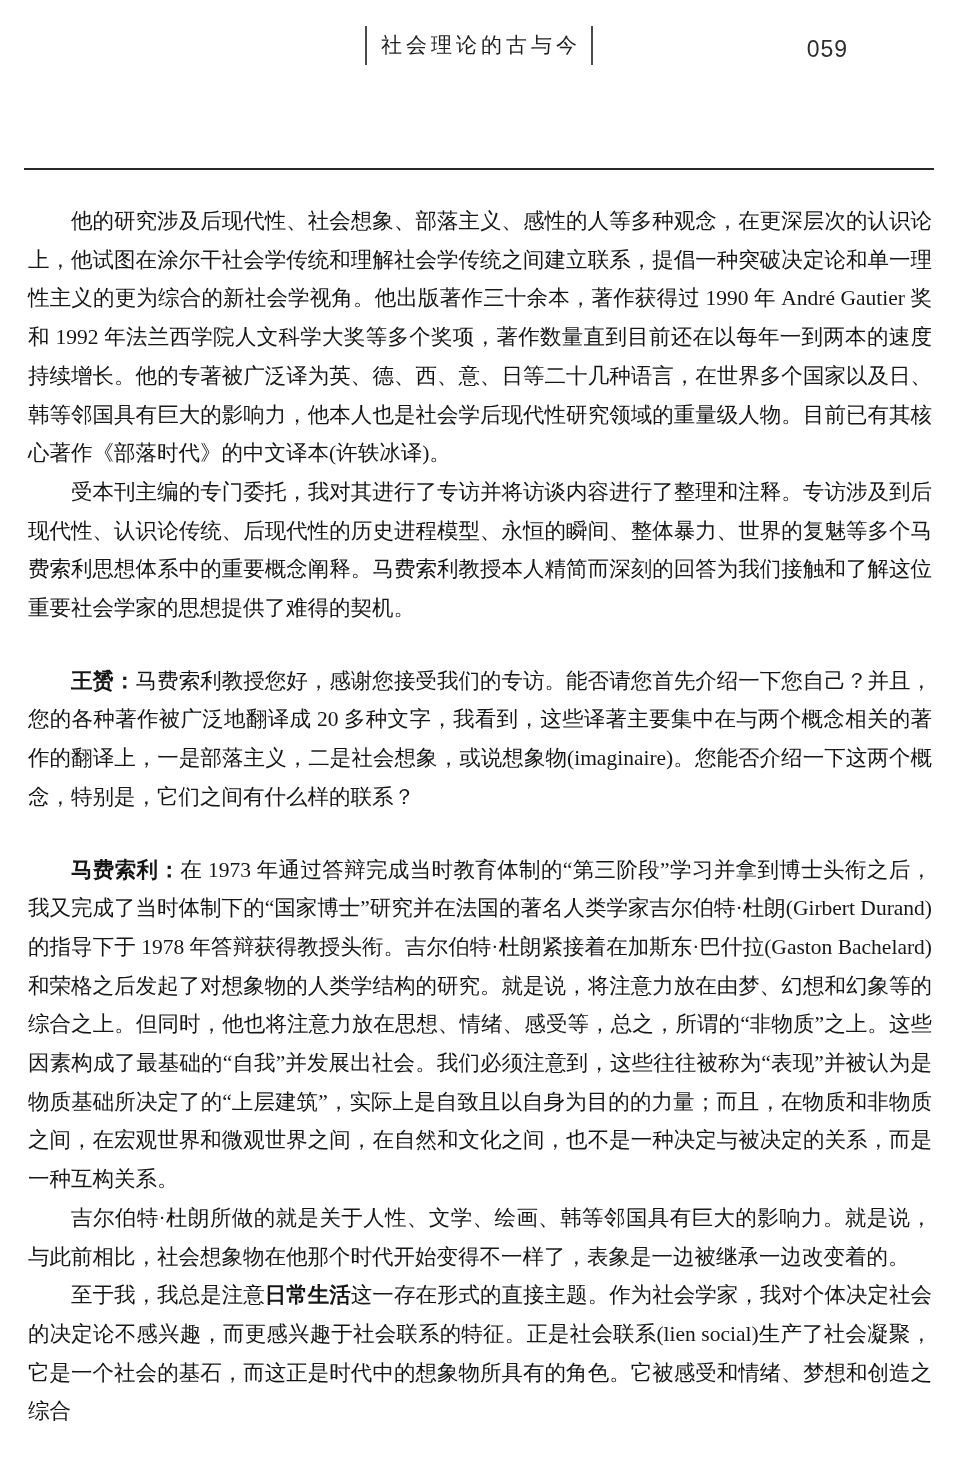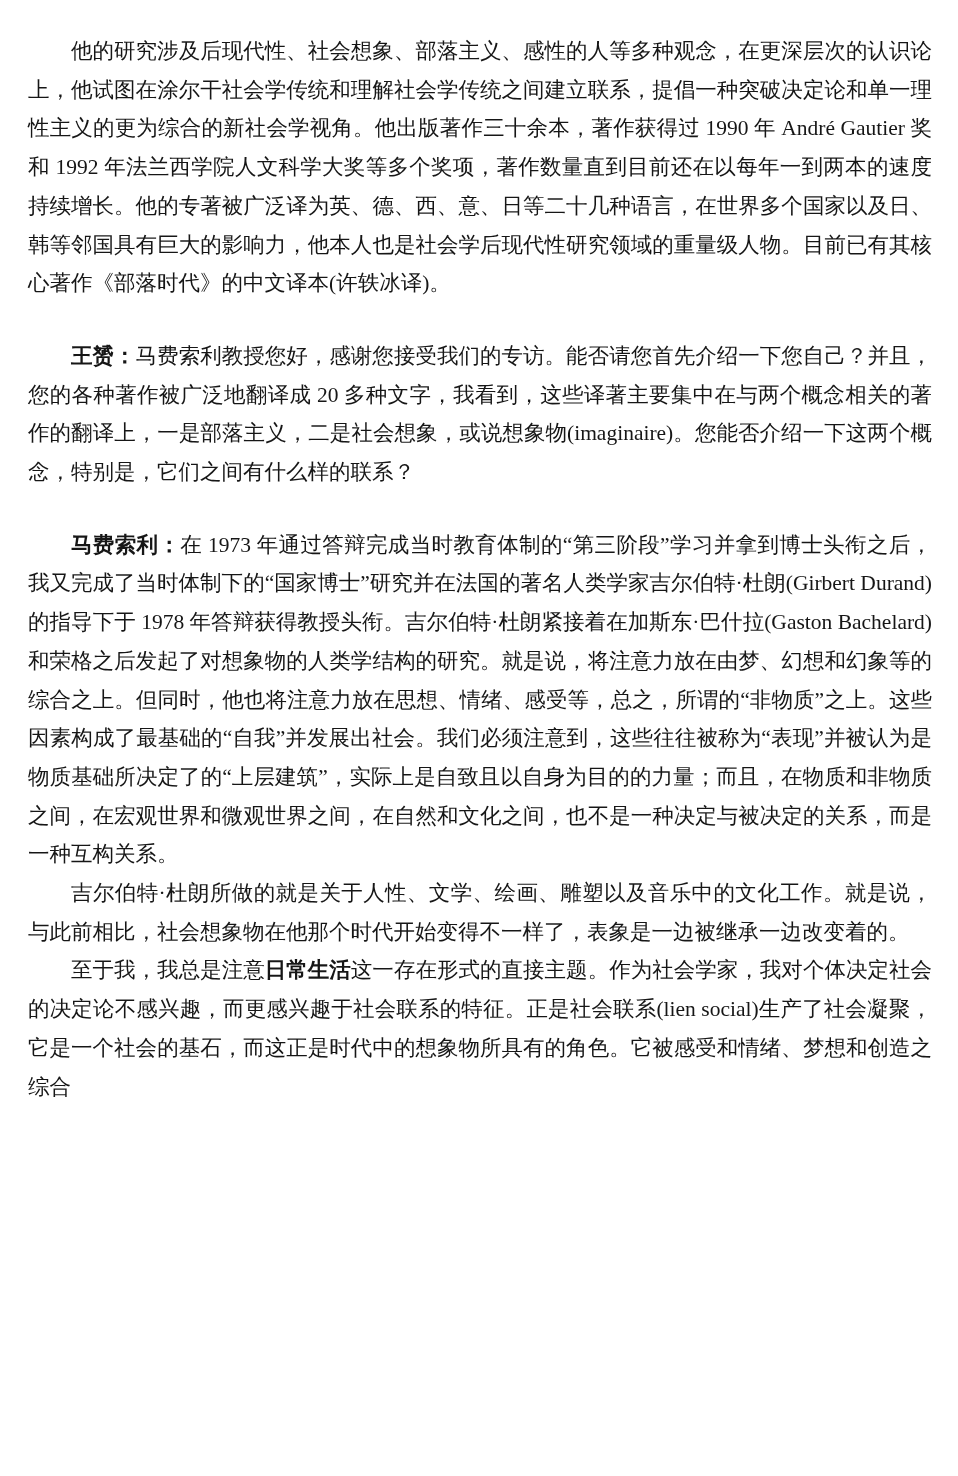--- a/index.html
+++ b/index.html
@@ -74,30 +74,37 @@
   }
   .journal-italic {
     font-style: italic;
   }
 </style>
 </head>
 <body>
 
 <div class="page">
 
+  <header class="page-header">
+    <div class="running-title">
+      <span class="title-text">社会理论的古与今</span>
+    </div>
+    <div class="page-number">059</div>
+  </header>
 
   <main class="article-body">
 
 
     <p>他的研究涉及后现代性、社会想象、部落主义、感性的人等多种观念，在更深层次的认识论上，他试图在涂尔干社会学传统和理解社会学传统之间建立联系，提倡一种突破决定论和单一理性主义的更为综合的新社会学视角。他出版著作三十余本，著作获得过 1990 年 André Gautier 奖和 1992 年法兰西学院人文科学大奖等多个奖项，著作数量直到目前还在以每年一到两本的速度持续增长。他的专著被广泛译为英、德、西、意、日等二十几种语言，在世界多个国家以及日、韩等邻国具有巨大的影响力，他本人也是社会学后现代性研究领域的重量级人物。目前已有其核心著作《部落时代》的中文译本(许轶冰译)。</p>
 
+    <p>受本刊主编的专门委托，我对其进行了专访并将访谈内容进行了整理和注释。专访涉及到后现代性、认识论传统、后现代性的历史进程模型、永恒的瞬间、整体暴力、世界的复魅等多个马费索利思想体系中的重要概念阐释。马费索利教授本人精简而深刻的回答为我们接触和了解这位重要社会学家的思想提供了难得的契机。</p>
 
     <p class="turn"><b class="speaker">王赟：</b><span>马费索利教授您好，感谢您接受我们的专访。能否请您首先介绍一下您自己？并且，您的各种著作被广泛地翻译成 20 多种文字，我看到，这些译著主要集中在与两个概念相关的著作的翻译上，一是部落主义，二是社会想象，或说想象物(imaginaire)。您能否介绍一下这两个概念，特别是，它们之间有什么样的联系？</span></p>
 
     <p class="turn"><b class="speaker">马费索利：</b><span>在 1973 年通过答辩完成当时教育体制的“第三阶段”学习并拿到博士头衔之后，我又完成了当时体制下的“国家博士”研究并在法国的著名人类学家吉尔伯特·杜朗(Girbert Durand)的指导下于 1978 年答辩获得教授头衔。吉尔伯特·杜朗紧接着在加斯东·巴什拉(Gaston Bachelard)和荣格之后发起了对想象物的人类学结构的研究。就是说，将注意力放在由梦、幻想和幻象等的综合之上。但同时，他也将注意力放在思想、情绪、感受等，总之，所谓的“非物质”之上。这些因素构成了最基础的“自我”并发展出社会。我们必须注意到，这些往往被称为“表现”并被认为是物质基础所决定了的“上层建筑”，实际上是自致且以自身为目的的力量；而且，在物质和非物质之间，在宏观世界和微观世界之间，在自然和文化之间，也不是一种决定与被决定的关系，而是一种互构关系。</span></p>
 
-    <p>吉尔伯特·杜朗所做的就是关于人性、文学、绘画、雕塑以及音乐中的文化工作。就是说，与此前相比，社会想象物在他那个时代开始变得不一样了，表象是一边被继承一边改变着的。</p>
+    <p>吉尔伯特·杜朗所做的就是关于人性、文学、绘画、韩等邻国具有巨大的影响力。就是说，与此前相比，社会想象物在他那个时代开始变得不一样了，表象是一边被继承一边改变着的。</p>
 
     <p><span>至于我，我总是注意</span><b class="emph-bold">日常生活</b><span>这一存在形式的直接主题。作为社会学家，我对个体决定社会的决定论不感兴趣，而更感兴趣于社会联系的特征。正是社会联系(lien social)生产了社会凝聚，它是一个社会的基石，而这正是时代中的想象物所具有的角色。它被感受和情绪、梦想和创造之综合</span></p>
 
   </main>
 
 </div>
 
 </body></html>

